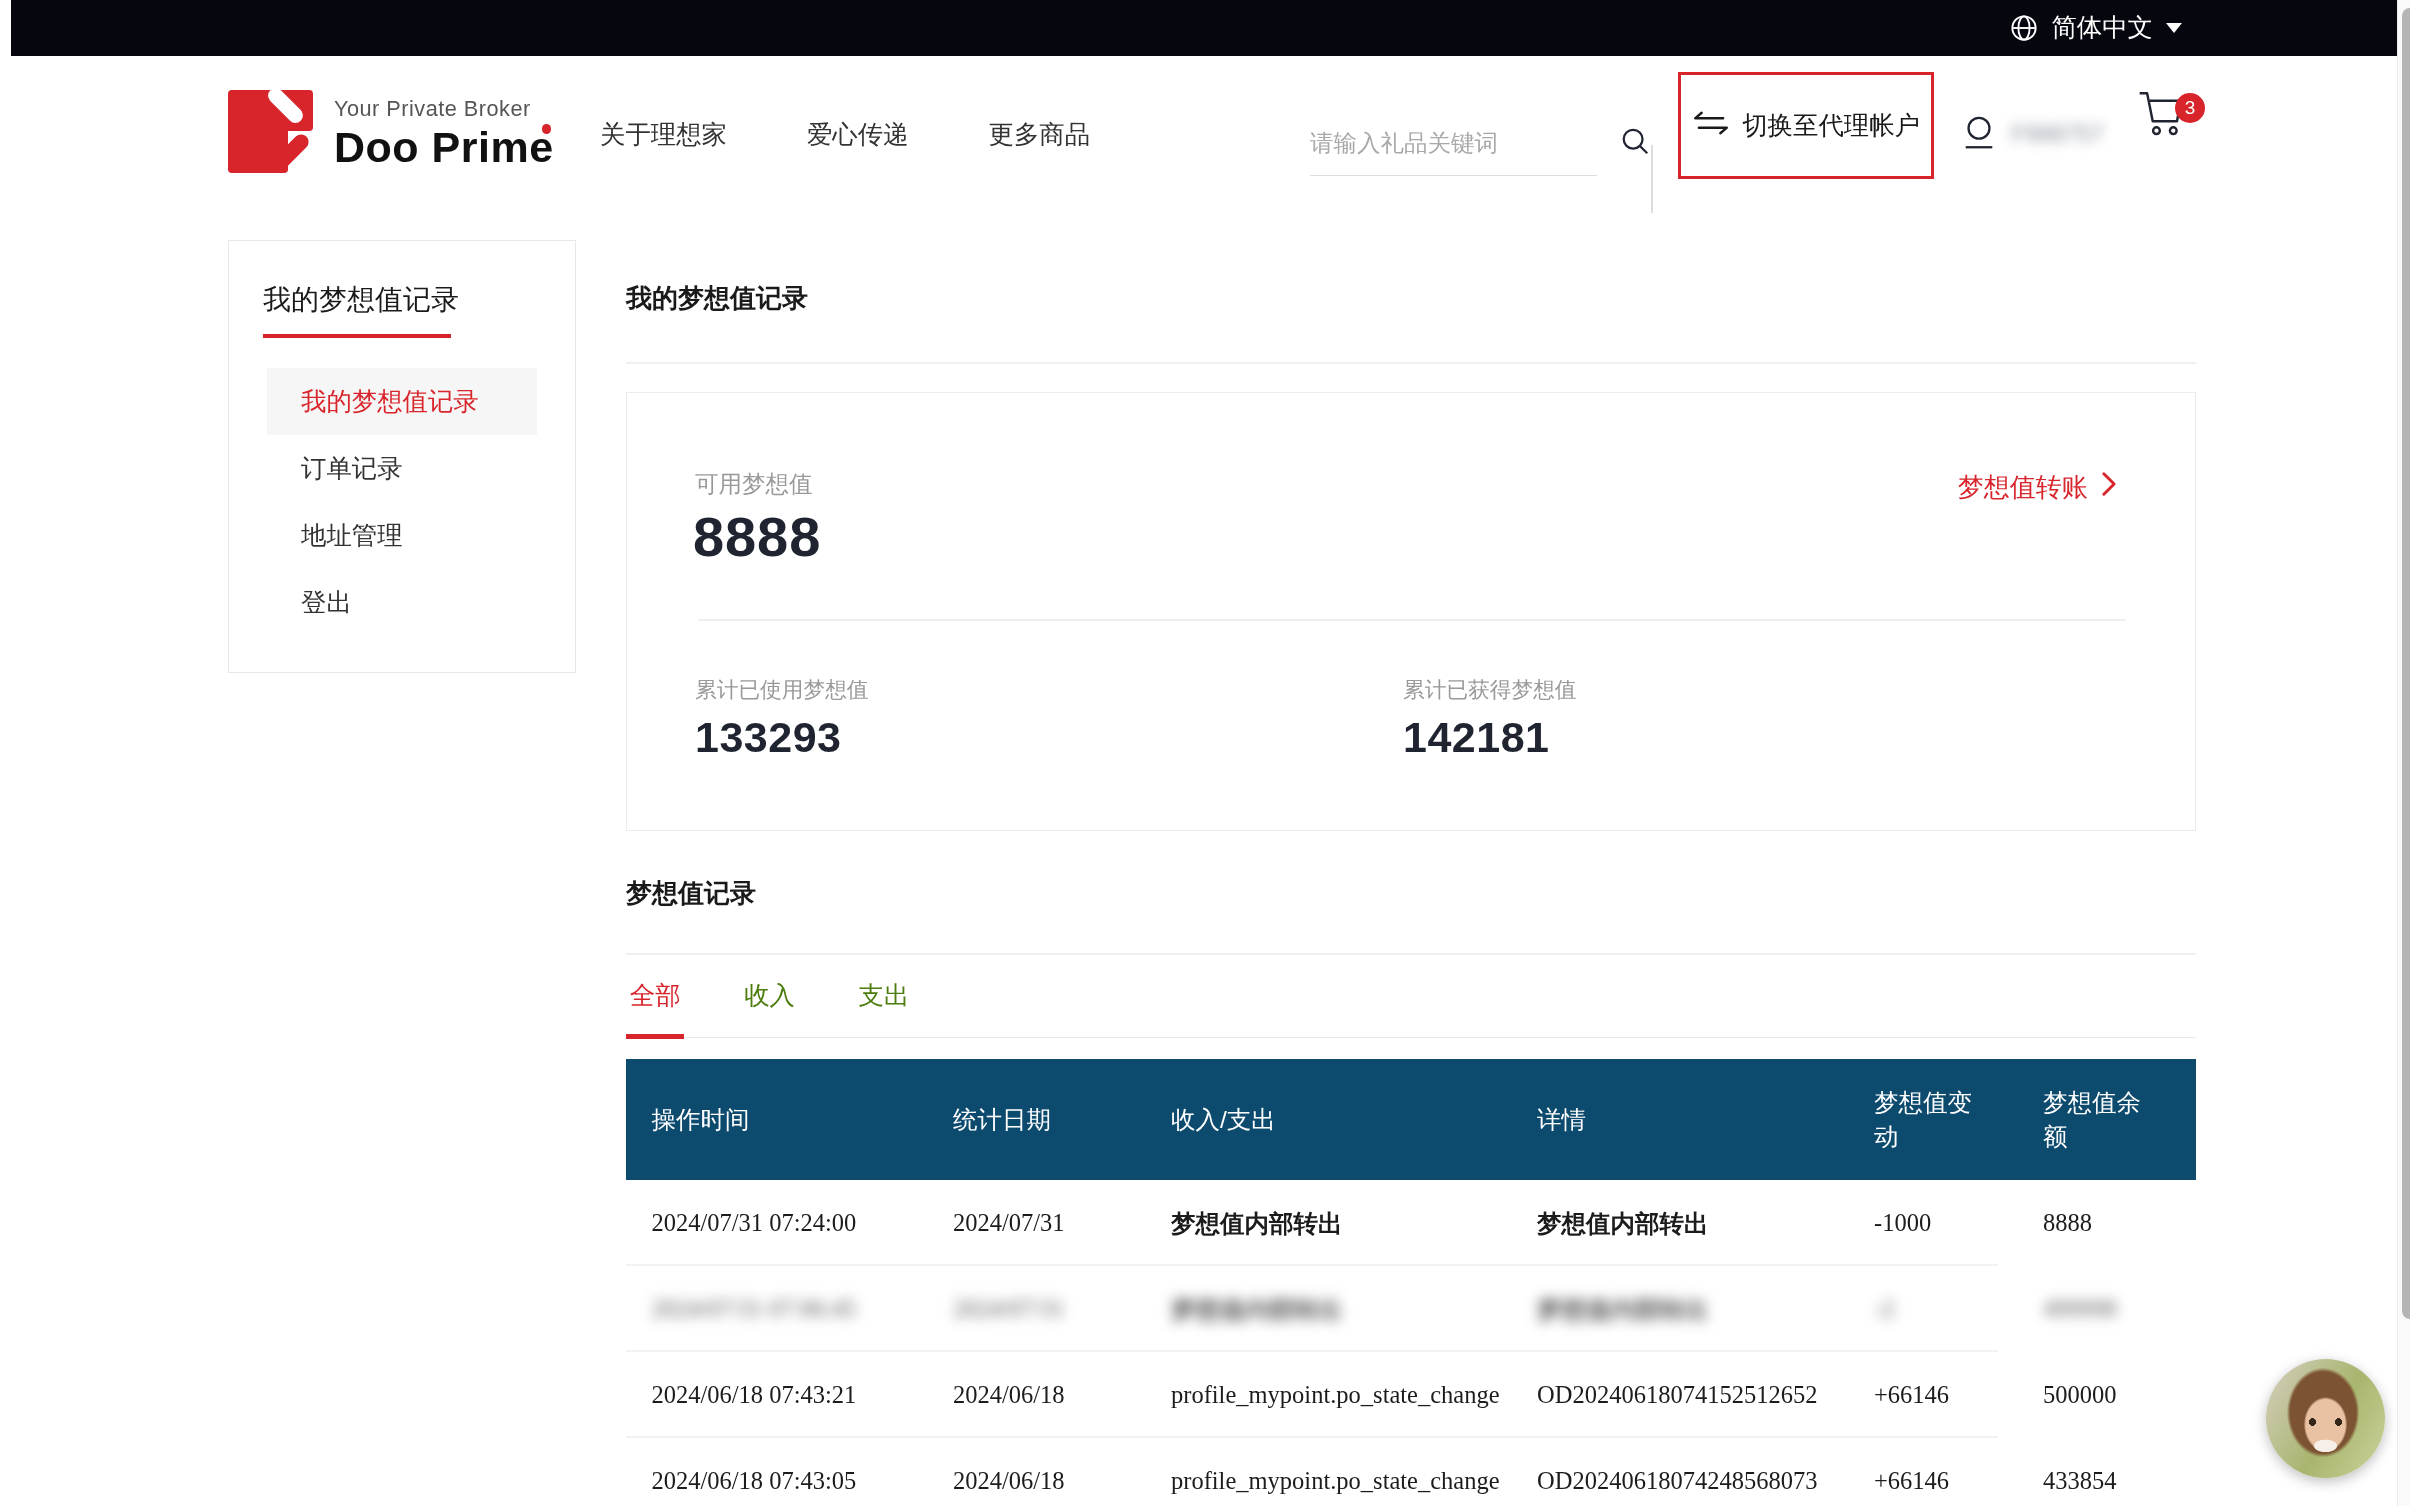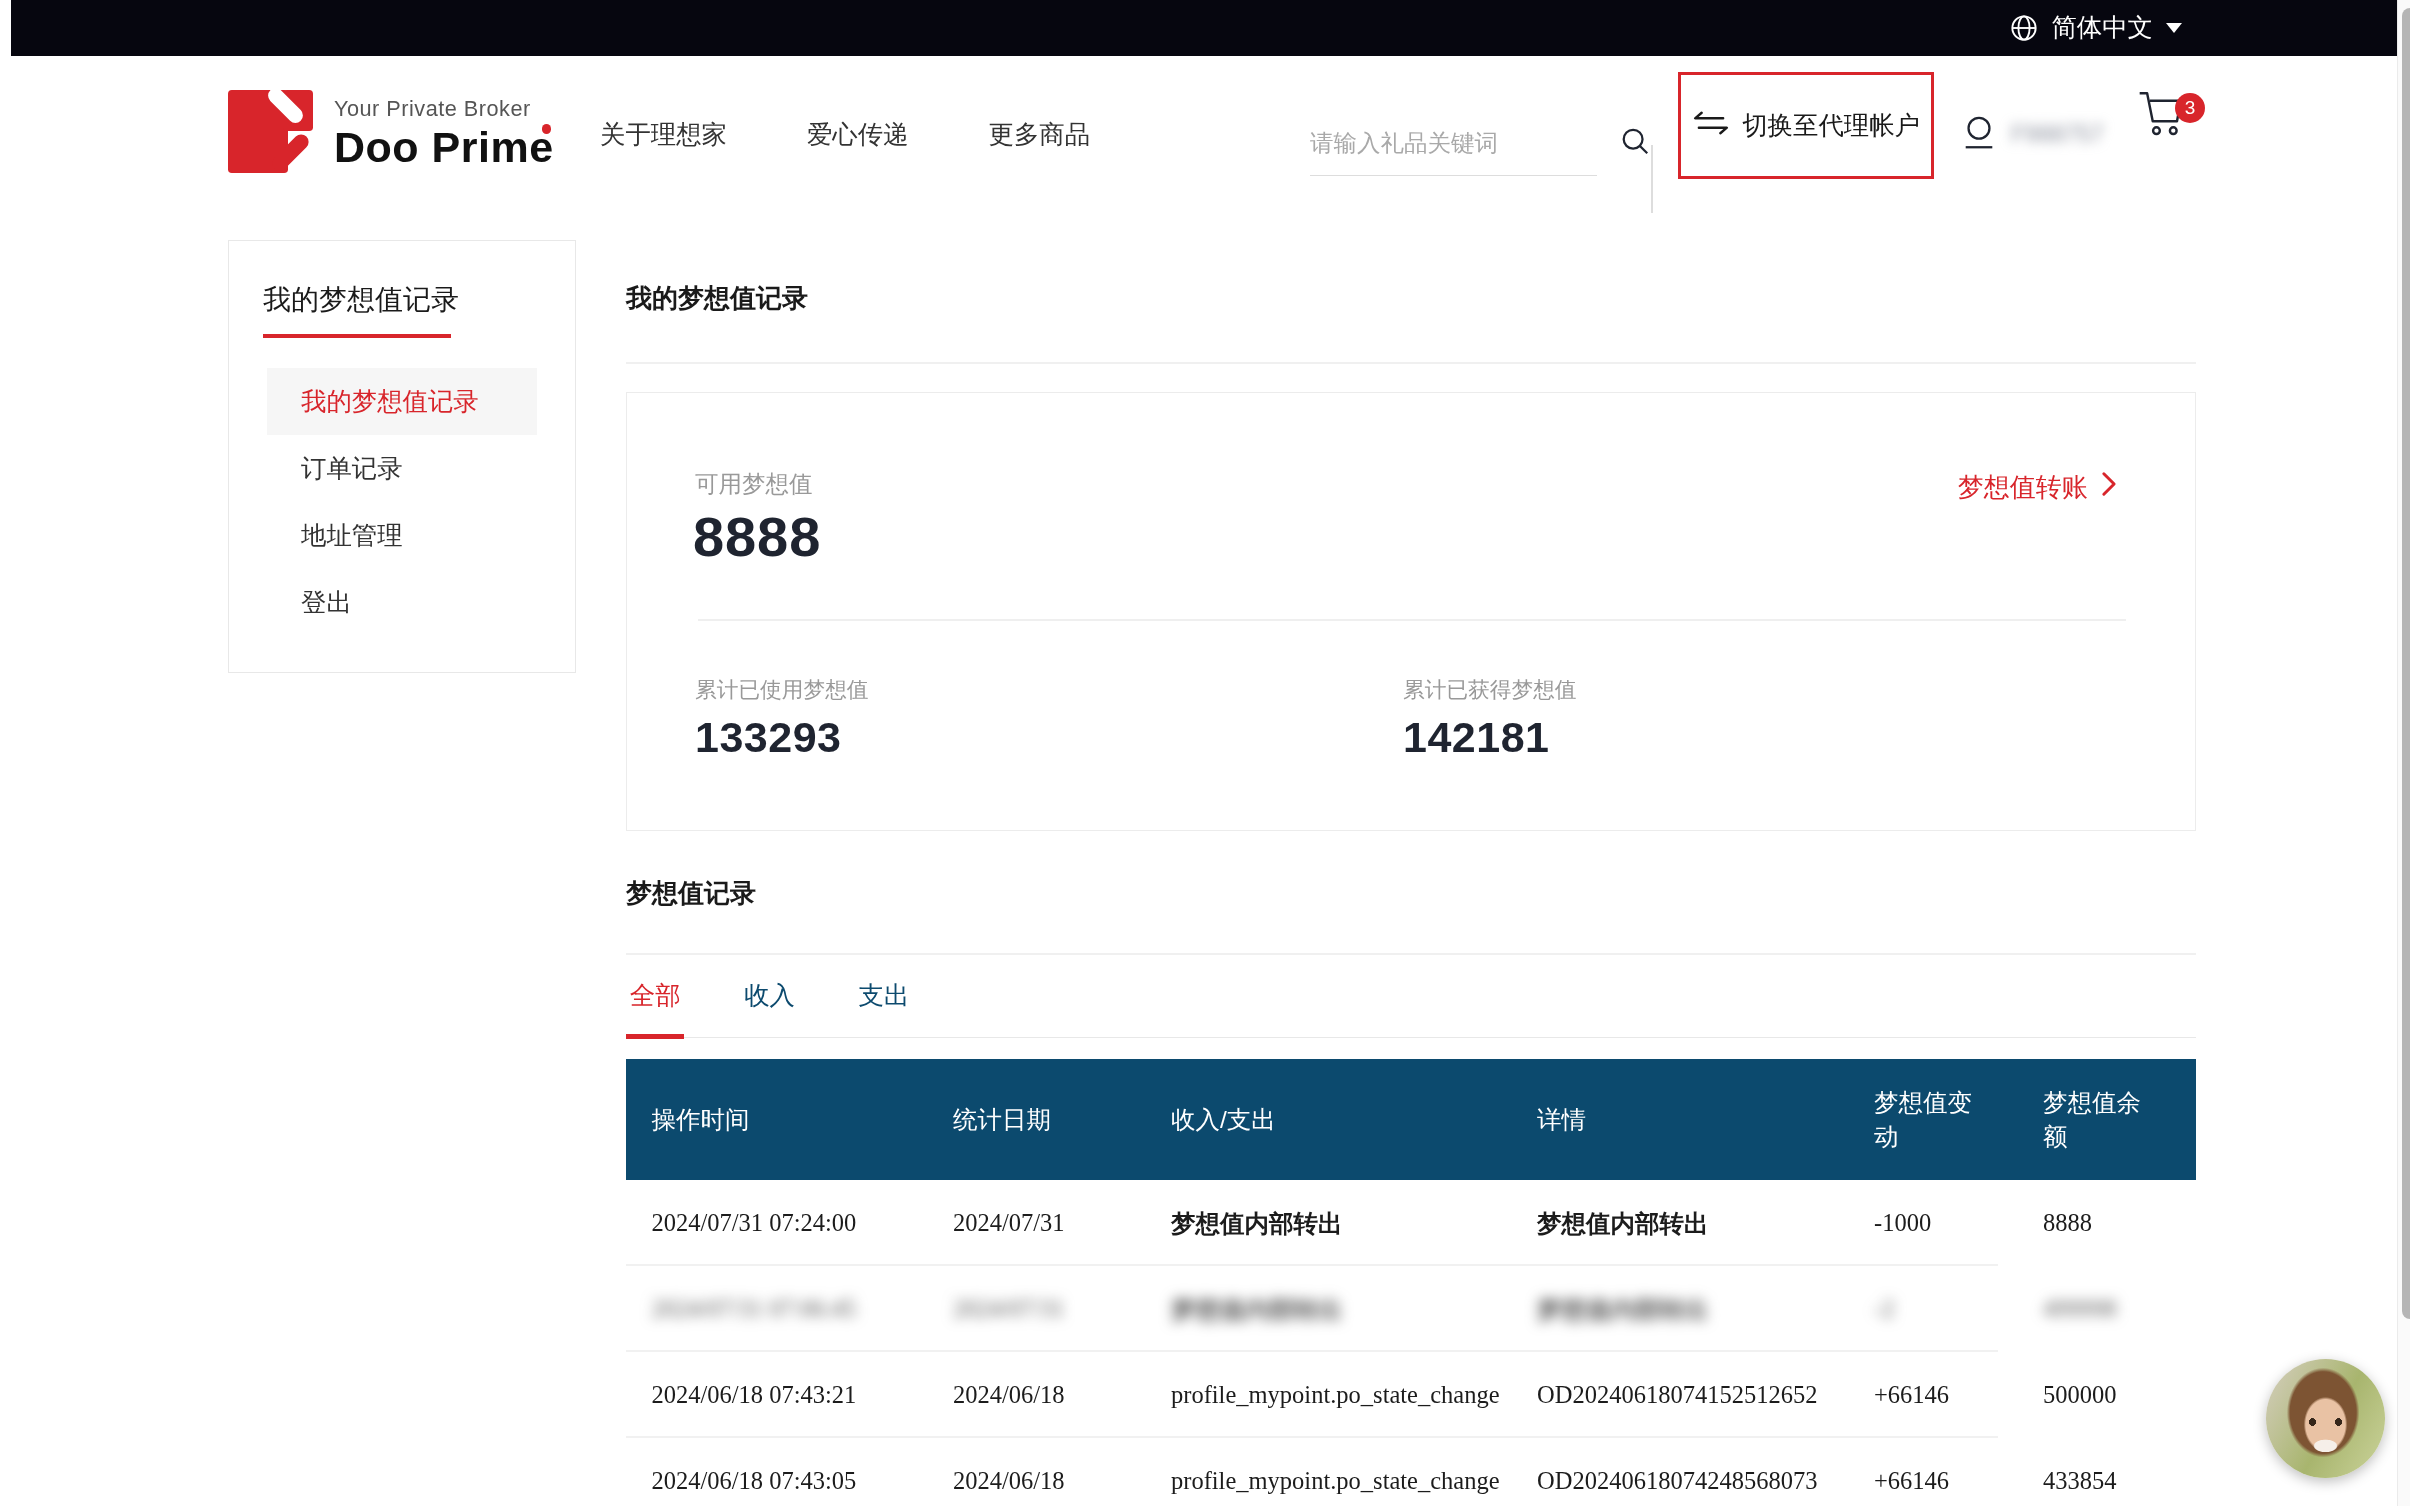--- a/index.html
+++ b/index.html
@@ -67,21 +67,21 @@
   #card-divider { left:71px; top:226px; width:1428px; height:1.9px; background:#efefef; }
   .stat-label { font-size:21.7px; color:#999; }
   .stat-value { font-size:43px; font-weight:600; color:#1f2430; margin-top:9.4px; letter-spacing:0.5px; }
   #stat-used { left:68px; top:282px; }
   #stat-earned { left:776px; top:282px; }
 
   #records-heading { left:615px; top:876px; font-size:26px; color:#1a1a1a;text-align:center; }
   #records-divider { left:615px; top:953px; width:1570px; height:1.9px; background:#f0f0f0; }
 
   #tabs { left:615px; top:979px; width:1570px; height:59px; display:flex; gap:56px; border-bottom:1.9px solid #e8e8e8; }
-  .tab { font-size:25.4px; color:#0c4a6e; padding:0 3.8px 17px 3.8px; border-bottom:5.6px solid transparent; margin-bottom:-1.9px; cursor:pointer; }
+  .tab { font-size:25.4px; color:#4d7c0f; padding:0 3.8px 17px 3.8px; border-bottom:5.6px solid transparent; margin-bottom:-1.9px; cursor:pointer; }
   .tab.active { color:#d8252b; border-bottom-color:#d8252b; }
 
   
   #table { left:615px; top:1059px; width:1570px; }
   #thead { position:relative; height:121px; background:#0c4a6e; }
   #thead .th { position:absolute; top:50%; transform:translateY(-50%); color:#fff; font-size:24.5px; font-weight:500; line-height:34px; }
   .c1 { left:25.4px; } .c2 { left:327px; } .c3 { left:545px; } .c4 { left:911px; }
   .c5 { left:1248px; width:115px; } .c6 { left:1417px; width:122px; }
   .trow { position:relative; height:86px; }
   .trow .td { position:absolute; top:50%; transform:translateY(-50%); font-size:24.5px; color:#1c1c1c;

